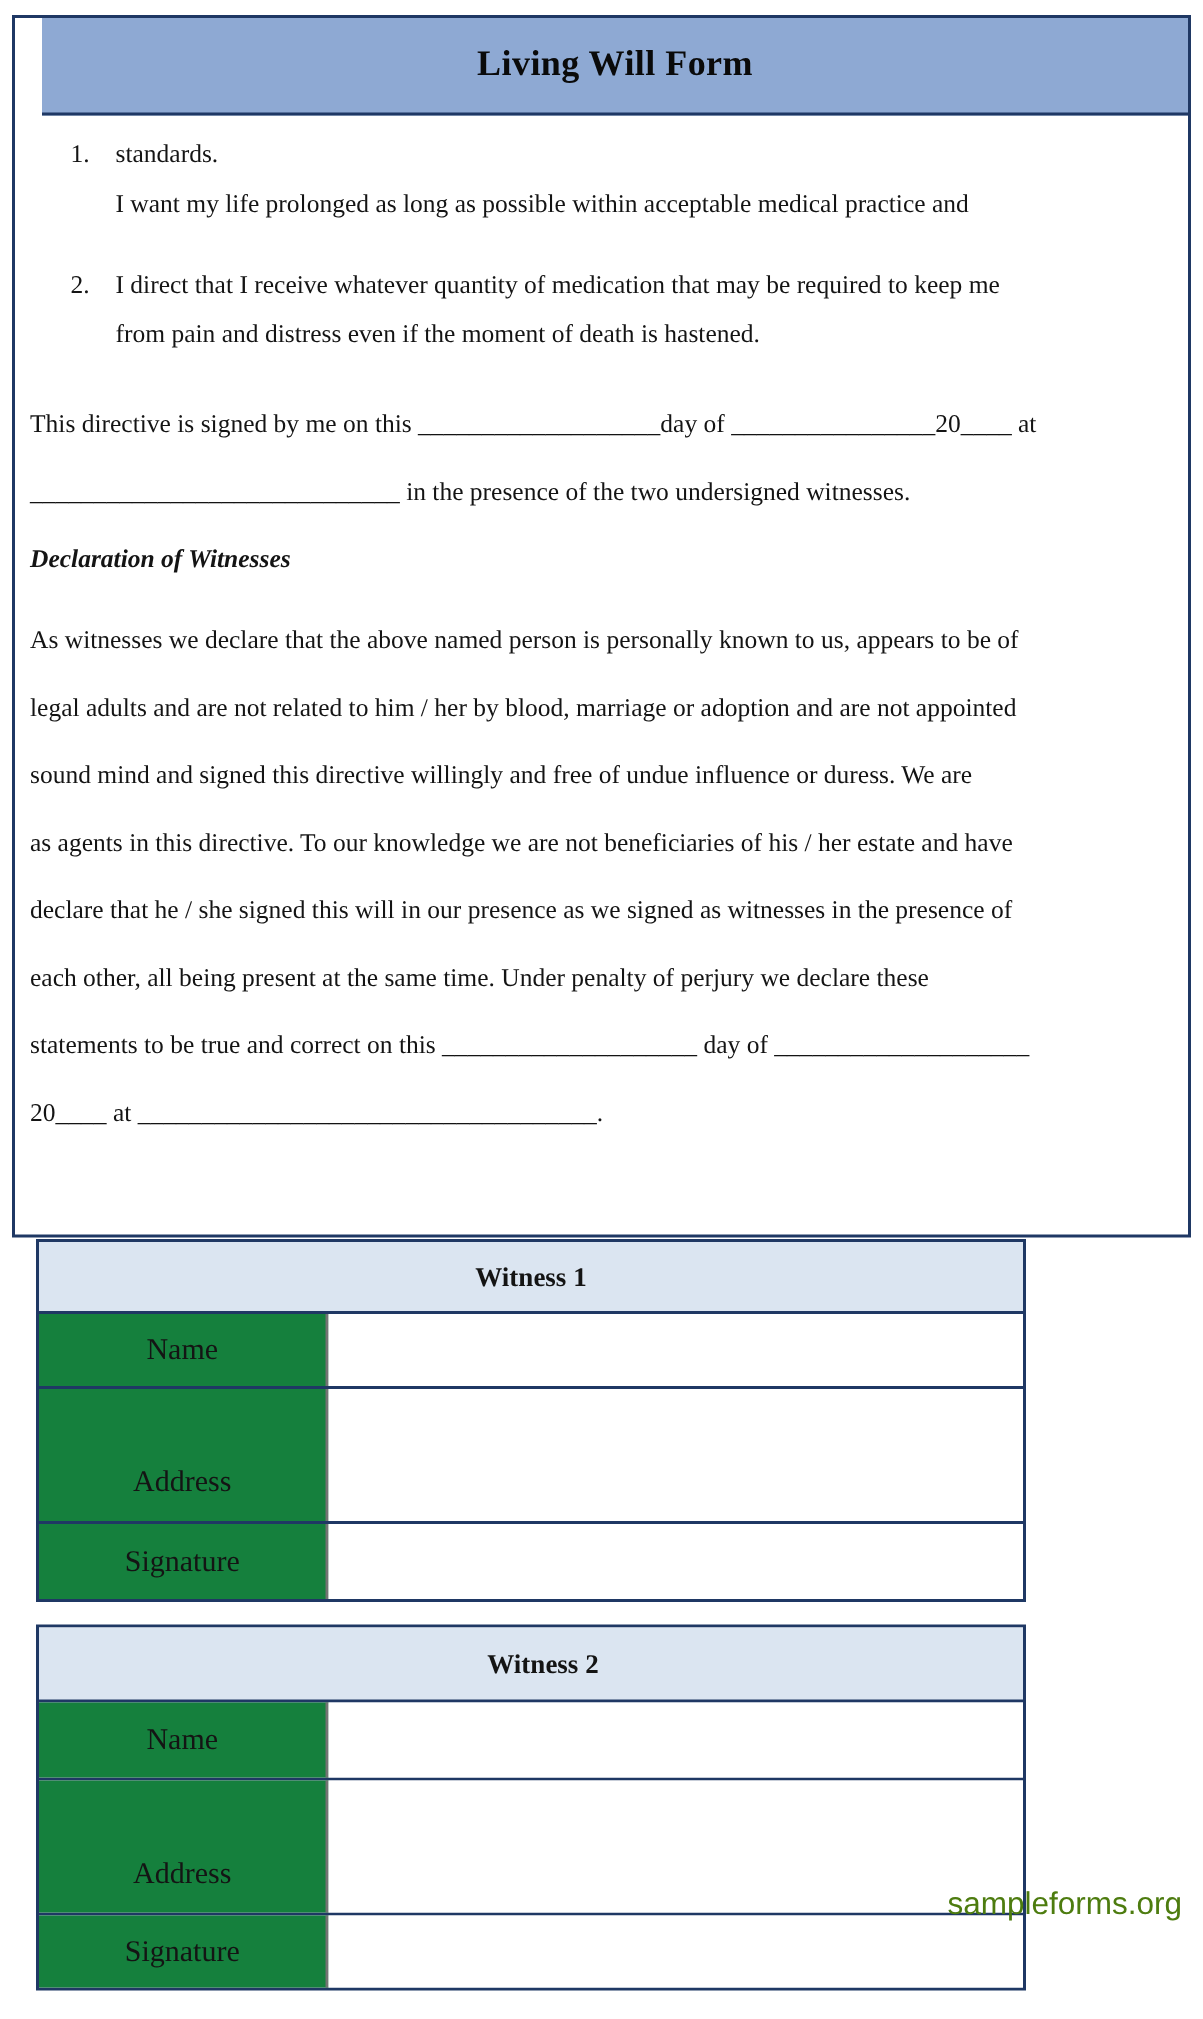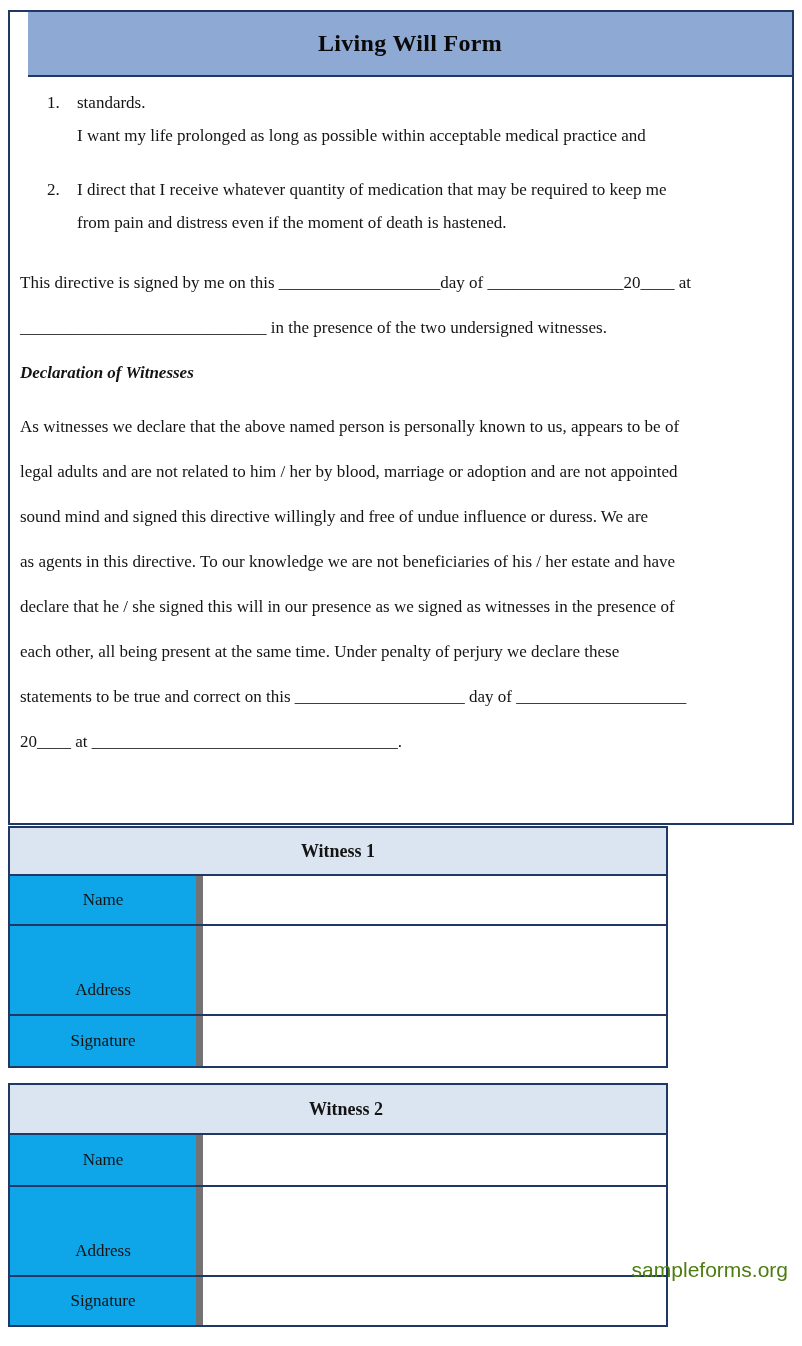--- a/index.html
+++ b/index.html
@@ -29,38 +29,38 @@
     padding:9px 10px 0 10px; font-size:17px; overflow:hidden; height:746px;
   }
   .tline { line-height:45px; white-space:nowrap; }
   .list-item { display:flex; margin-bottom:21px; }
   .list-item .num { width:30px; margin-left:27px; line-height:33px; flex:0 0 auto; }
   .list-item .itext .tline { line-height:33px; }
   .decl-heading { font-weight:bold; font-style:italic; line-height:45px; margin-bottom:9px; }
 
   
   .wtable {
-    position:absolute; left:8px; width:660px;
+    position:absolute; left:24px; width:660px;
     border:2px solid #1F3864; background:#ffffff;
   }
   .wtable-1 { top:826px; }
   .wtable-2 { top:1083px; }
   .w-header {
     background:#DBE5F1; border-bottom:2px solid #1F3864;
     display:flex; align-items:center; justify-content:center;
     font-weight:bold; font-size:18px;
   }
   .wtable-1 .w-header { height:48px; }
   .wtable-2 .w-header { height:50px;padding-left:16px; }
   .w-row { display:flex; border-bottom:2px solid #1F3864; }
   .w-row:last-child { border-bottom:none; }
   .w-label {
-    width:193px; flex:0 0 193px; background:#0ea5e9; border-right:7px solid #737373;
+    width:193px; flex:0 0 193px; background:#15803d; border-right:2px solid #737373;
     display:flex; align-items:center; justify-content:center;
-    font-size:17px;
+    font-size:20px;
   }
   .w-label.bottom { align-items:flex-end; padding-bottom:14px; }
   .w-value { flex:1 1 auto; background:#ffffff; }
   .row-name-1 { height:50px; }
   .row-addr-1 { height:90px; }
   .row-sig-1  { height:50px; }
   .row-name-2 { height:52px; }
   .row-addr-2 { height:90px; }
   .row-sig-2  { height:48px; }
 

